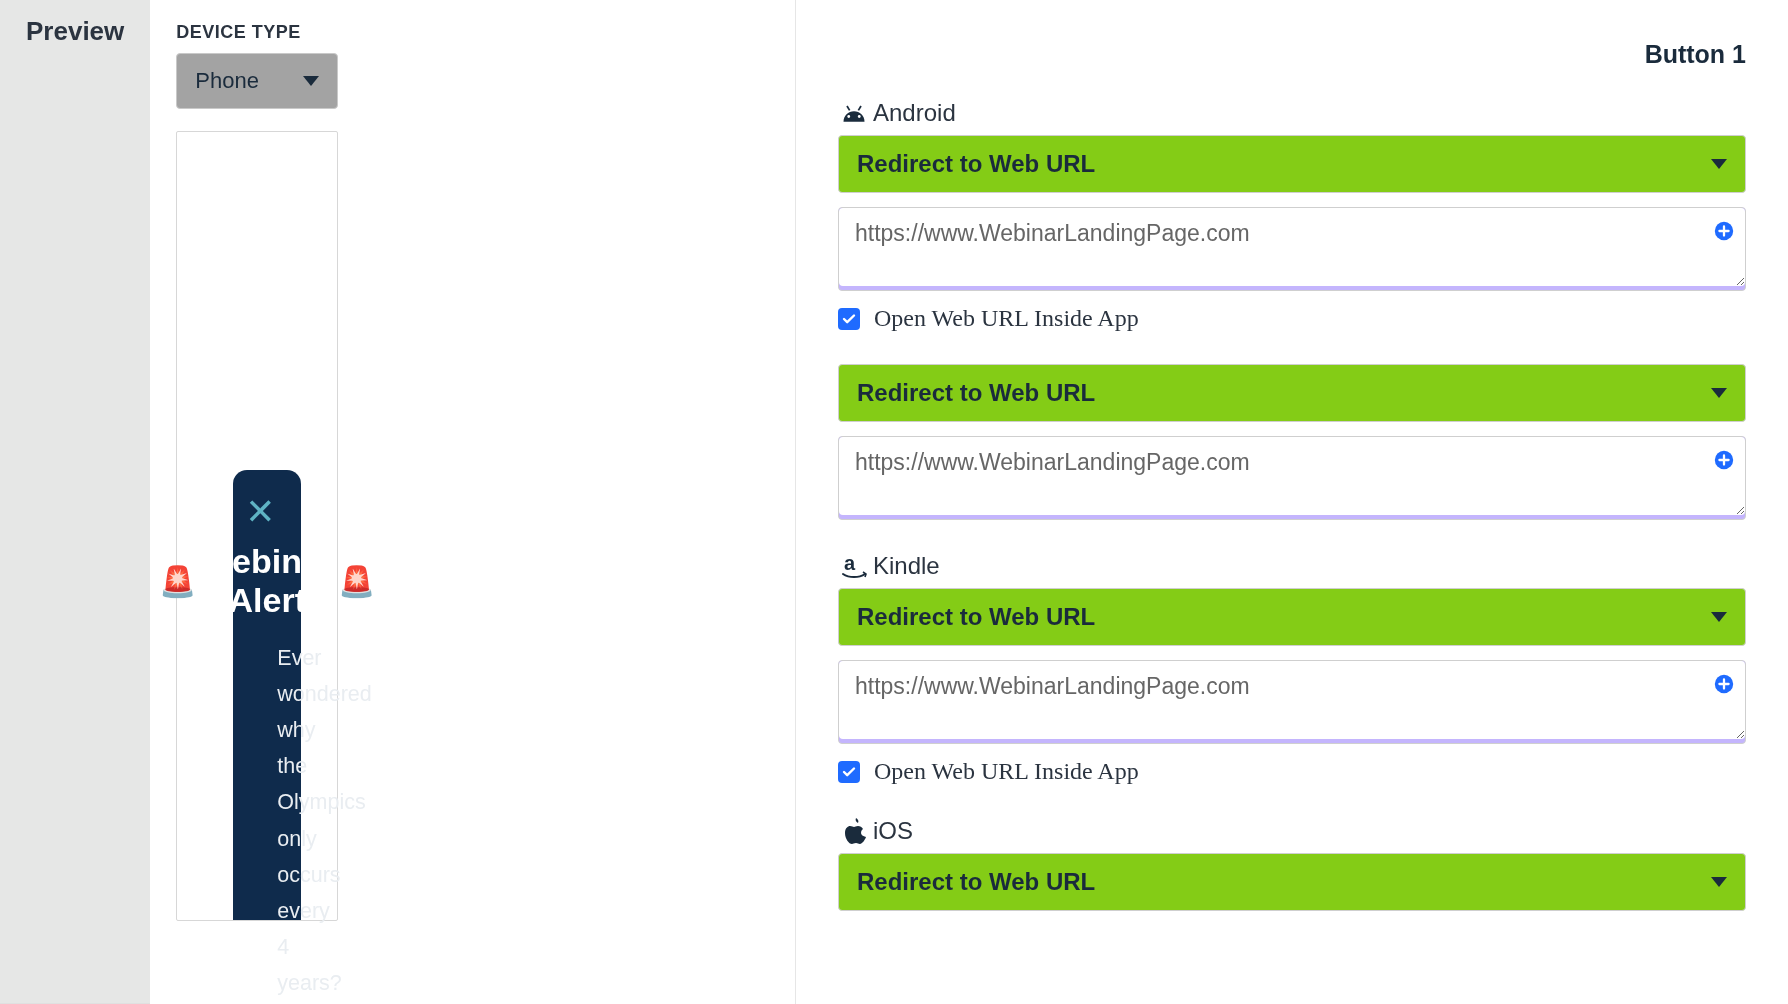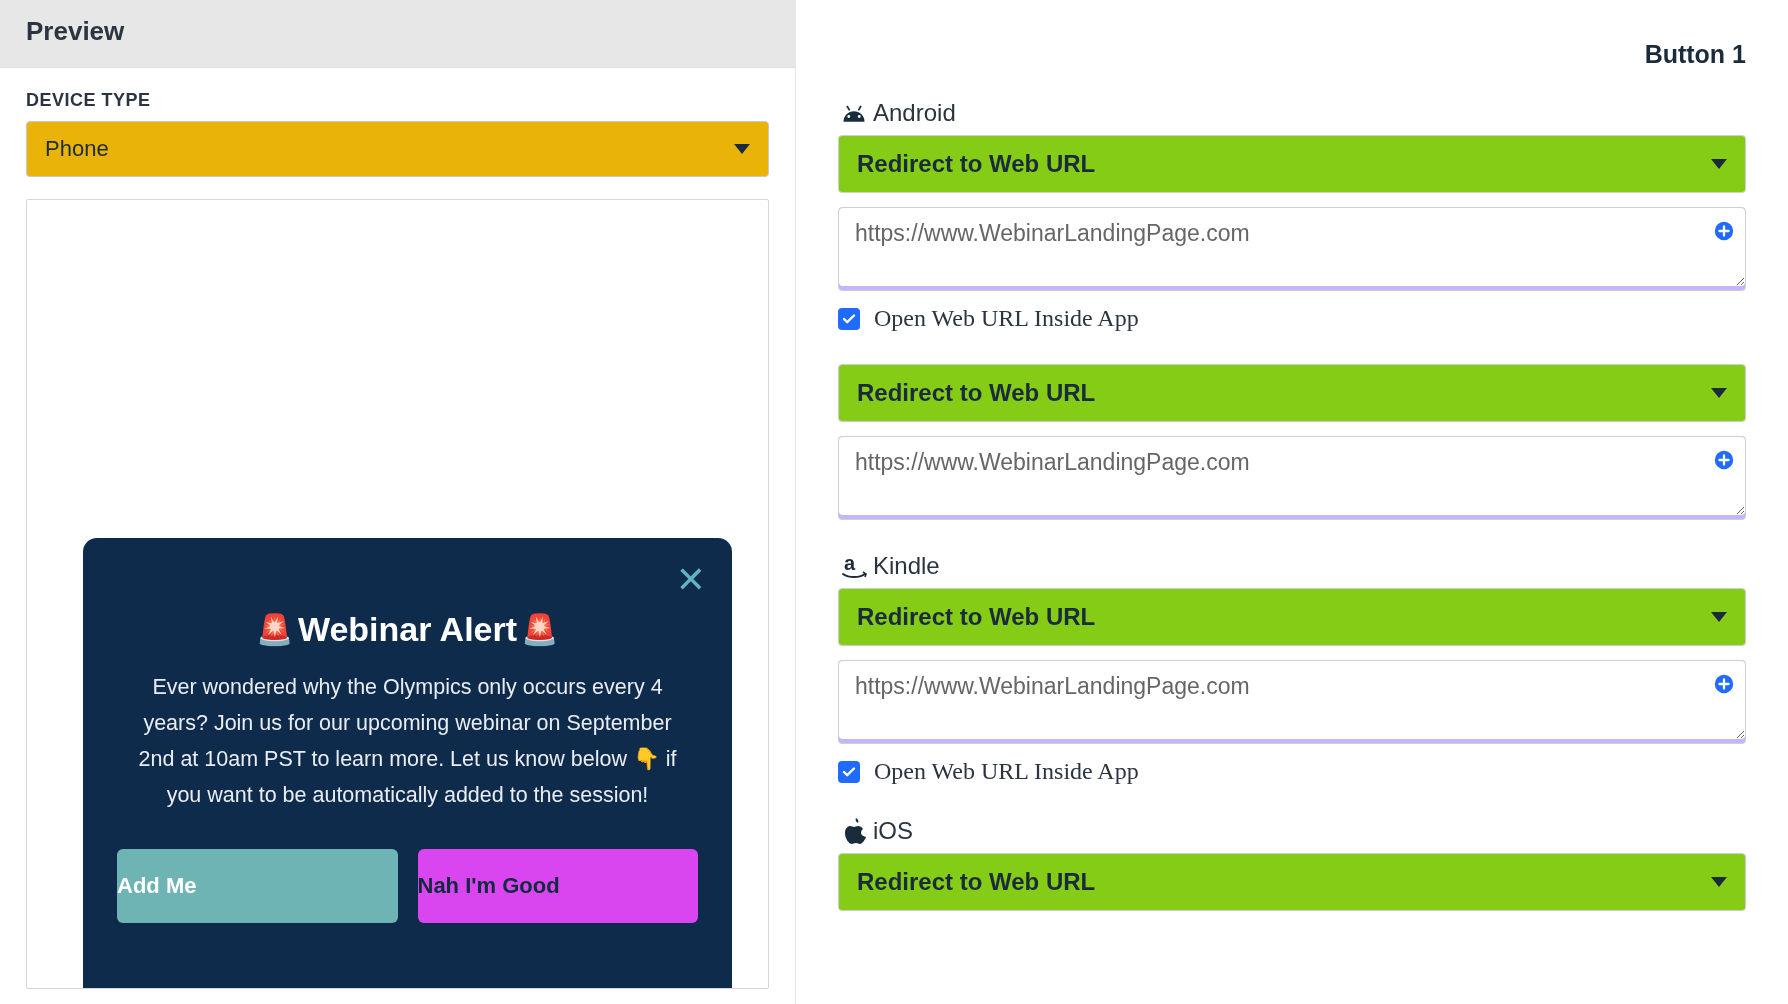--- a/index.html
+++ b/index.html
@@ -11,21 +11,21 @@
     height: 1004px;
     overflow: hidden;
   }
   .wrap { display: flex; height: 100%; }
 
   
   .left {
     width: 796px;
     border-right: 1px solid #e6e6e6;
     display: flex;
-    flex-direction: column;
+    flex-direction: row;
   }
   .preview-header {
     background: #e6e7e6;
     padding: 16px 26px 20px 26px;
     font-size: 26px;
     font-weight: 700;
     color: #2b3440;
     border-bottom: 1px solid #e0e0e0;
   }
   .left-body { padding: 22px 26px 0 26px; }
@@ -40,21 +40,21 @@
     position: relative;
     border: 1px solid #c9c9c9;
     border-radius: 4px;
     padding: 14px 18px;
     font-size: 22px;
     color: #1a2b3c;
     display: flex;
     justify-content: space-between;
     align-items: center;
     cursor: pointer;
-    background: #eab308;
+    background: #a3a3a3;
     gap: 44px;
   }
   .caret-down {
     width: 0; height: 0;
     border-left: 8px solid transparent;
     border-right: 8px solid transparent;
     border-top: 10px solid #1a2b3c;
   }
 
   .preview-canvas {

